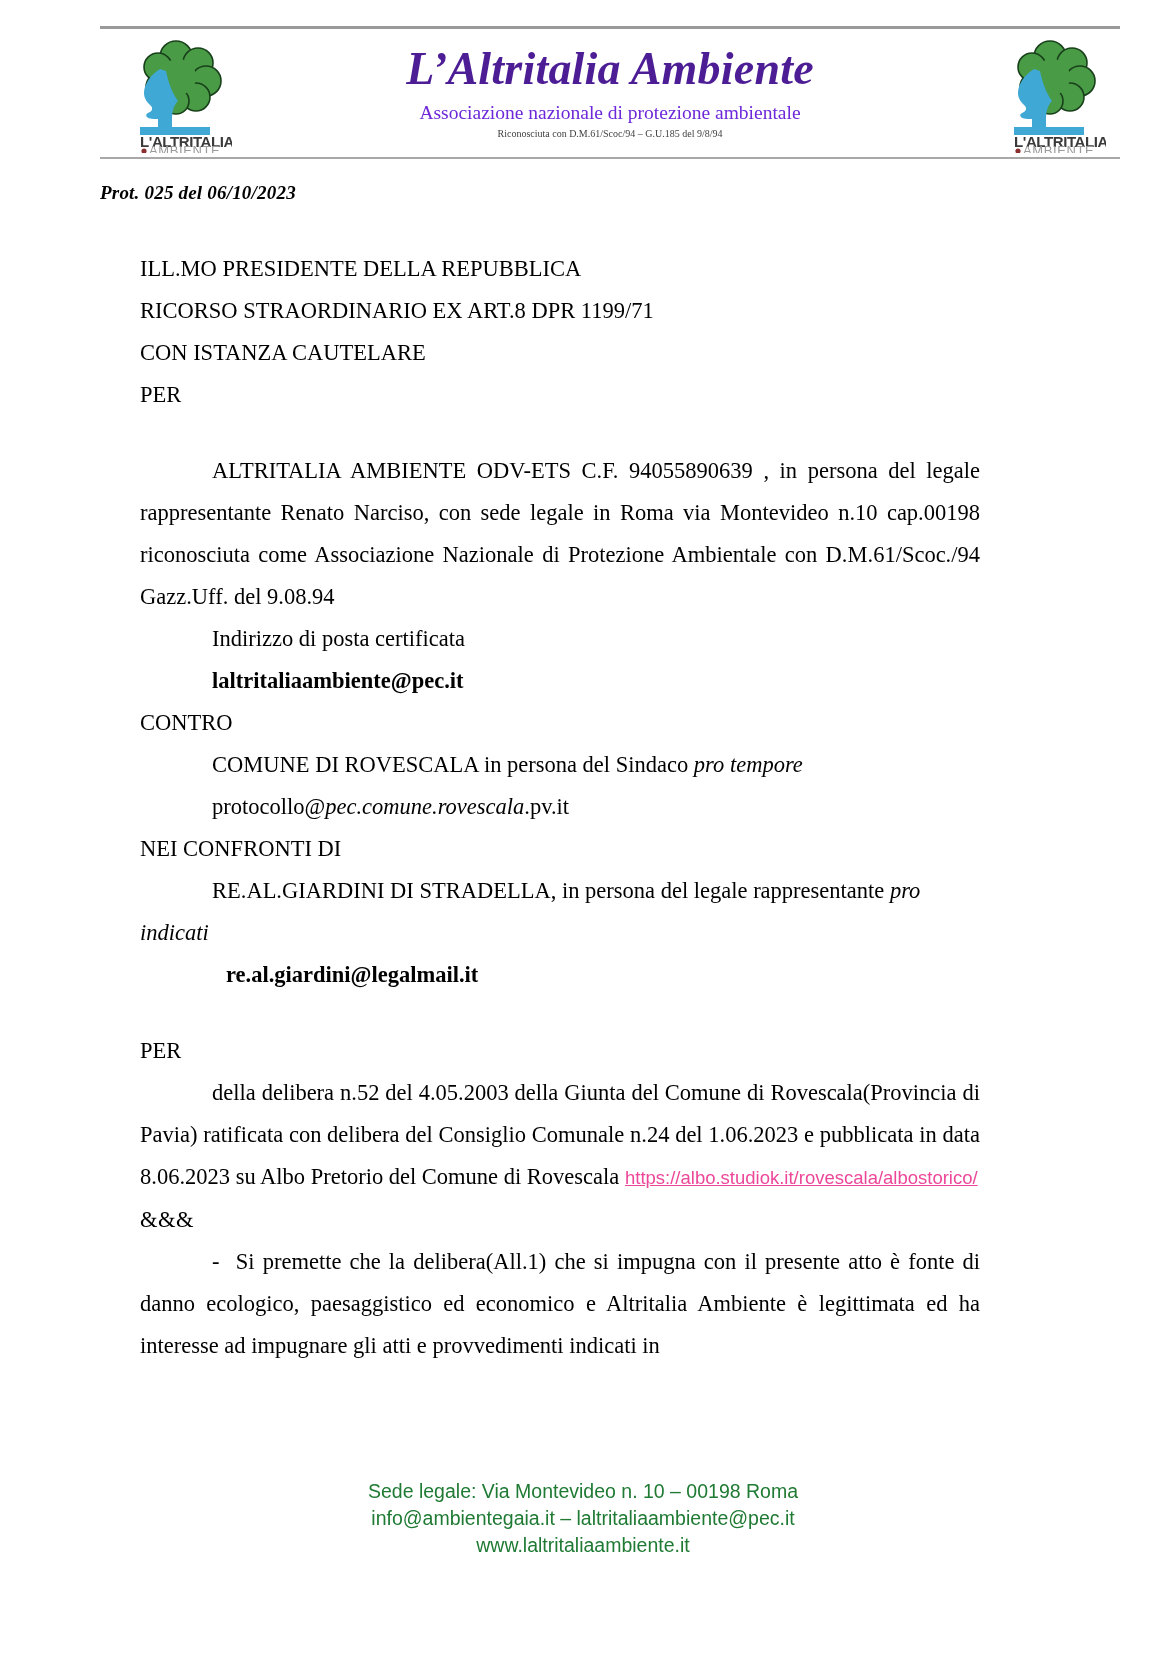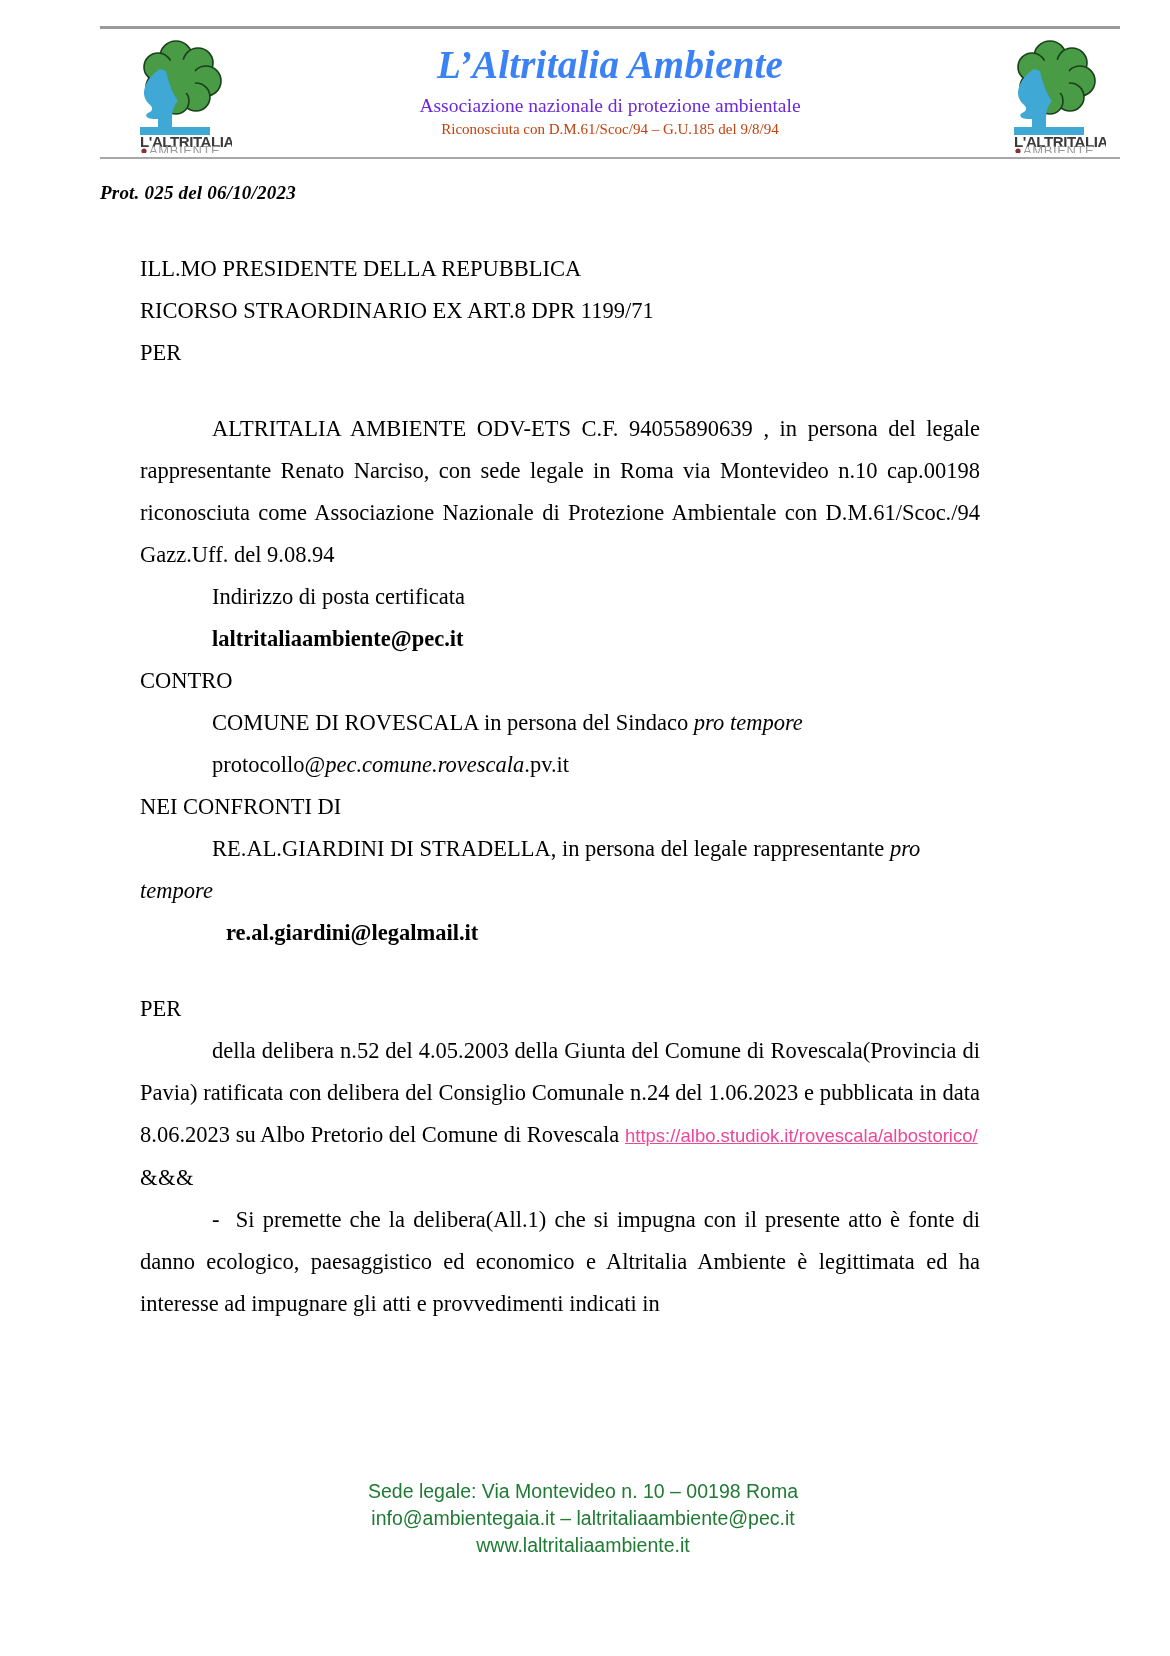--- a/index.html
+++ b/index.html
@@ -52,36 +52,36 @@
 
   .header-center {
     flex: 1 1 auto;
     text-align: center;
     padding-top: 10px;
   }
   .org-title {
     font-family: "Liberation Serif", "DejaVu Serif", serif;
     font-style: italic;
     font-weight: bold;
-    font-size: 39px;
+    font-size: 46px;
     line-height: 1.05;
-    color: #3b82f6;
+    color: #4c1d95;
     letter-spacing: 0.2px;
     white-space: nowrap;
   }
   .org-sub1 {
     font-size: 19.5px;
     margin-top: 9px;
     color: #6d28d9;
     white-space: nowrap;
   }
   .org-sub2 {
-    font-size: 15px;
+    font-size: 10px;
     margin-top: 4px;
-    color: #c2410c;
+    color: #404040;
     white-space: nowrap;
   }
 
   
   .prot {
     position: absolute;
     left: 100px;
     top: 182px;
     font-style: italic;
     font-weight: bold;
@@ -207,39 +207,40 @@
 
     <div class="rule thin"></div>
   </div>
 
   <div class="prot">Prot. 025 del 06/10/2023</div>
 
   <div class="body-area">
 
     <p class="line ctr">ILL.MO PRESIDENTE DELLA REPUBBLICA</p>
     <p class="line ctr">RICORSO STRAORDINARIO EX ART.8 DPR 1199/71</p>
+    <p class="line ctr">CON ISTANZA CAUTELARE</p>
     <p class="line ctr">PER</p>
 
     <div class="spacer-md"></div>
 
     <p class="just">ALTRITALIA AMBIENTE ODV-ETS C.F. 94055890639 , in persona del legale rappresentante Renato Narciso, con sede legale in Roma via Montevideo n.10 cap.00198 riconosciuta come Associazione Nazionale di Protezione Ambientale  con D.M.61/Scoc./94  Gazz.Uff. del 9.08.94</p>
 
     <p class="line ind-1">Indirizzo di posta certificata</p>
     <p class="line ind-1 b">laltritaliaambiente@pec.it</p>
 
     <p class="line ctr">CONTRO</p>
 
     <p class="line ind-1"><span>COMUNE DI ROVESCALA in persona del Sindaco </span><span class="i">pro tempore</span></p>
 
     <p class="line ind-1"><span>protocollo@</span><span class="i">pec.comune.rovescala</span><span>.pv.it</span></p>
 
     <p class="line ctr">NEI CONFRONTI DI</p>
 
     <p class="line ind-1"><span>RE.AL.GIARDINI DI STRADELLA, in persona del legale rappresentante </span><span class="i">pro</span></p>
-    <p class="line i left">tempore</p>
+    <p class="line i left">indicati</p>
 
     <p class="line ind-2 b">re.al.giardini@legalmail.it</p>
 
     <div class="spacer-md"></div>
 
     <p class="line ctr">PER</p>
 
 
     <p class="just"><span>della delibera n.52 del 4.05.2003 della Giunta del Comune di Rovescala(Provincia di Pavia) ratificata con delibera del Consiglio Comunale n.24 del 1.06.2023 e pubblicata in data 8.06.2023 su Albo Pretorio del Comune di Rovescala </span><a class="link" href="#">https://albo.studiok.it/rovescala/albostorico/</a></p>
 

